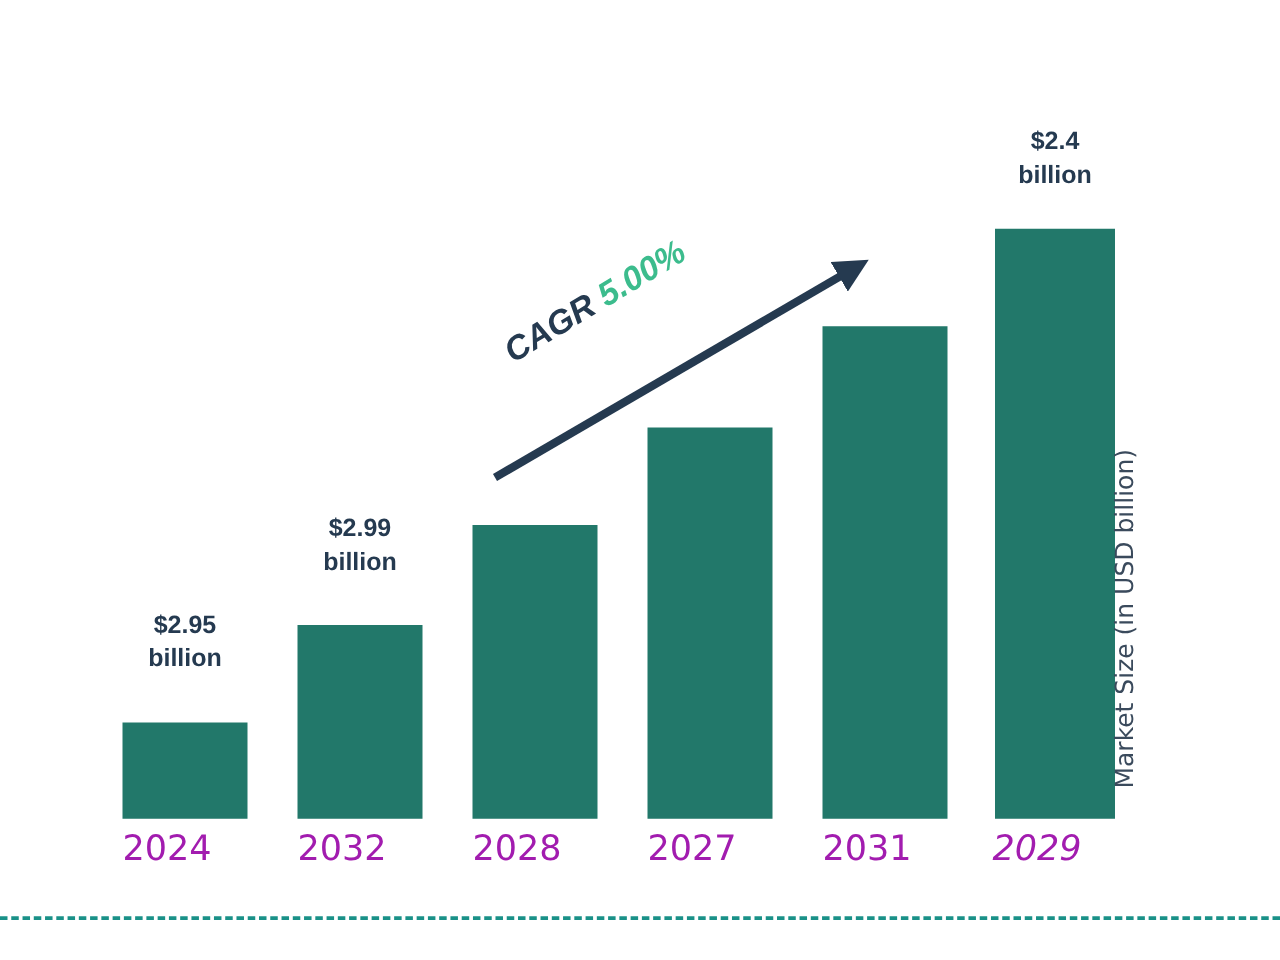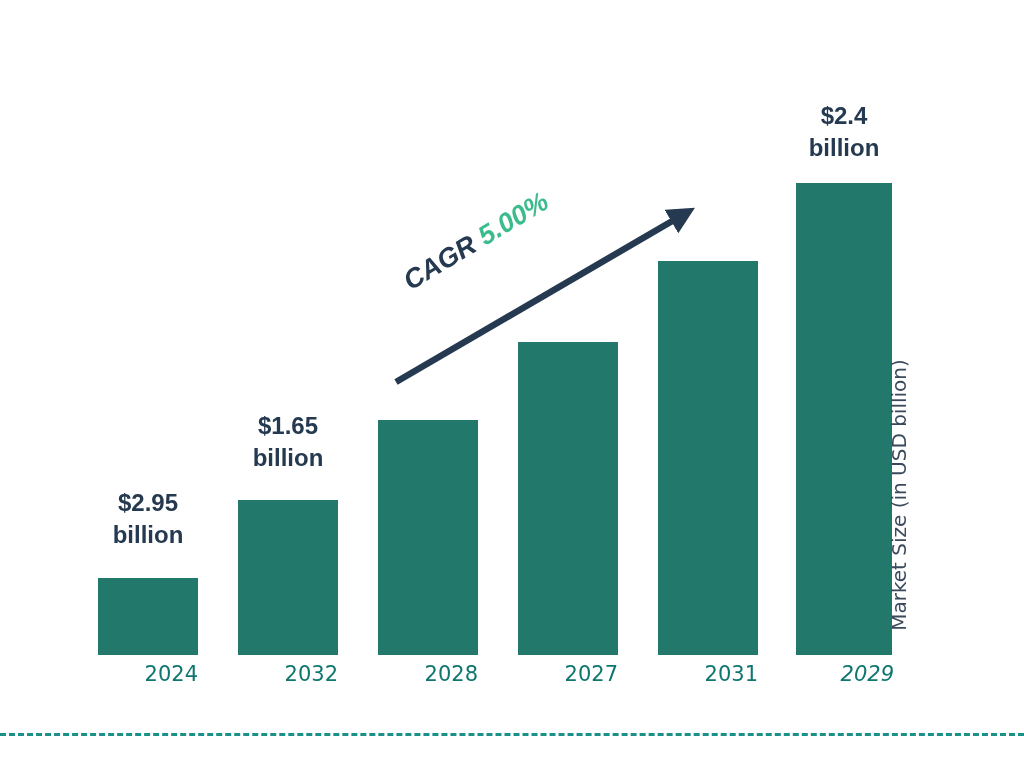--- a/index.html
+++ b/index.html
@@ -81,32 +81,32 @@
   }
 
   .bar {
     position: absolute;
     background: #22786A;
   }
 
   .bar-value-label {
     position: absolute;
     text-align: center;
-    font-size: 24px;
+    font-size: 20px;
     font-weight: bold;
     color: #253A50;
     line-height: 1.33;
     white-space: pre-line;
   }
 
   .x-tick-label {
     position: absolute;
-    text-align: right;
-    font-size: 21px;
-    color: #0f766e;
+    text-align: left;
+    font-size: 28px;
+    color: #a21caf;
     font-family: "DejaVu Sans", sans-serif;
     top: 662px;
   }
 
   
   #y-axis-title {
     position: absolute;
     left: 887px;
     top: 330px;
     width: 330px;
@@ -158,21 +158,21 @@
 
 
   <div id="plot-area">
 
     <div class="bar" style="left:98px;  top:578px; width:100px; height:77px;"></div>
     <div class="bar-value-label" style="left:84px; top:487px; width:128px;">$2.95
 billion</div>
     <div class="x-tick-label" style="left:98px; width:100px;">2024</div>
 
     <div class="bar" style="left:238px; top:500px; width:100px; height:155px;"></div>
-    <div class="bar-value-label" style="left:224px; top:410px; width:128px;">$1.65
+    <div class="bar-value-label" style="left:224px; top:410px; width:128px;">$2.99
 billion</div>
     <div class="x-tick-label" style="left:238px; width:100px;">2032</div>
 
     <div class="bar" style="left:378px; top:420px; width:100px; height:235px;"></div>
     <div class="x-tick-label" style="left:378px; width:100px;">2028</div>
 
     <div class="bar" style="left:518px; top:342px; width:100px; height:313px;"></div>
     <div class="x-tick-label" style="left:518px; width:100px;">2027</div>
 
     <div class="bar" style="left:658px; top:261px; width:100px; height:394px;"></div>

